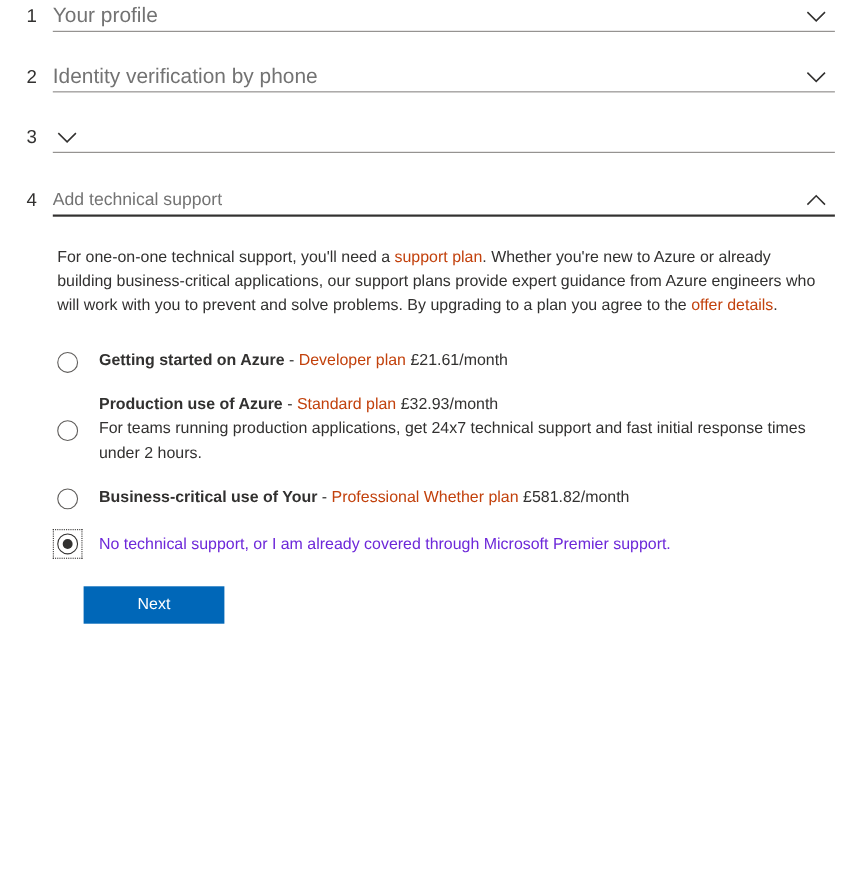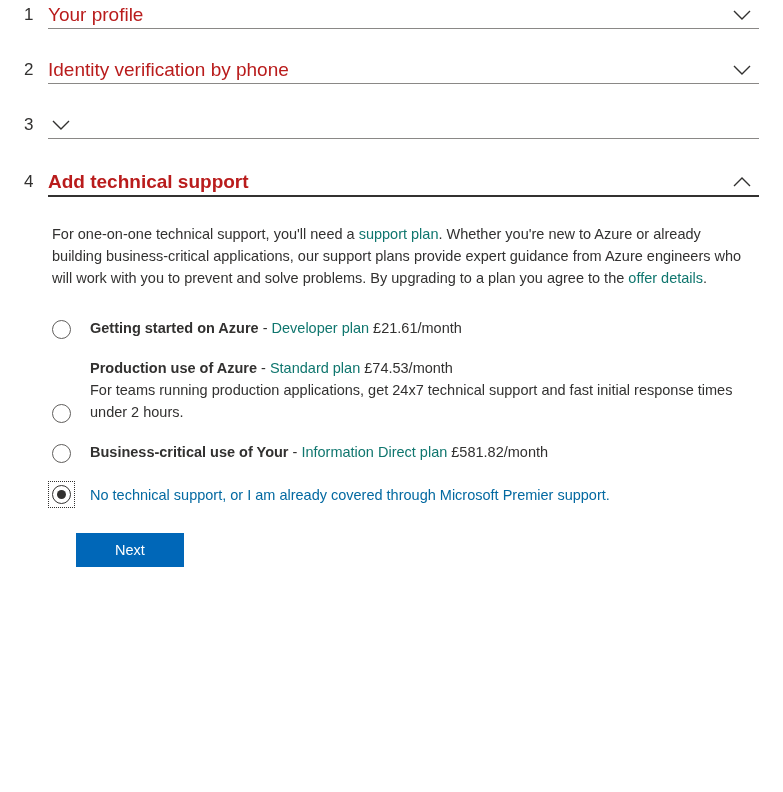--- a/index.html
+++ b/index.html
@@ -36,26 +36,26 @@
   .sec-num {
     width: 24px;
     flex: 0 0 24px;
     font-size: 17px;
     color: #323130;
     text-align: left;
   }
   .sec-title {
     flex: 1 1 auto;
     font-size: 19px;
-    color: #b91c1c;
+    color: #737373;
     line-height: 22px;
   }
   .sec-title.active {
-    font-weight: bold;
-    font-size: 19px;
+    font-weight: normal;
+    font-size: 16px;
   }
   .chev {
     flex: 0 0 auto;
     width: 26px;
     height: 26px;
     position: relative;
   }
   .chev svg {
     display: block;
   }
@@ -76,30 +76,30 @@
 
   
   .body-copy {
     margin: 26px 0 0 28px;
     width: 694px;
     font-size: 14.5px;
     line-height: 22px;
     color: #323130;
   }
   a.link {
-    color: #0f766e;
+    color: #c2410c;
     text-decoration: none;
   }
 
   .options {
     margin: 28px 0 0 28px;
   }
   .option {
     display: flex;
-    align-items: flex-end;
+    align-items: center;
     margin-bottom: 18px;
   }
   .radio {
     flex: 0 0 auto;
     width: 19px;
     height: 19px;
     border: 1px solid #605e5c;
     border-radius: 50%;
     background: #ffffff;
     margin: 2px 0 0 0;
@@ -150,27 +150,27 @@
     width: 9px;
     height: 9px;
     margin-left: -4.5px;
     margin-top: -4.5px;
     border-radius: 50%;
     background: #323130;
   }
   .last-label {
     margin-left: 15px;
     font-size: 14.5px;
-    color: #0369a1;
+    color: #6d28d9;
     line-height: 22px;
   }
 
   .next-btn {
     margin: 25px 0 0 52px;
-    width: 108px;
+    width: 128px;
     height: 34px;
     background: #0067b8;
     color: #ffffff;
     border: none;
     font-size: 14.5px;
     font-family: "Liberation Sans", sans-serif;
     cursor: pointer;
     padding: 0;
   }
 </style>
@@ -242,29 +242,29 @@
       <div class="option">
         <div class="radio"></div>
         <div class="opt-text">
           <span class="opt-title">Getting started on Azure</span><span> - </span><a class="link" href="#">Developer plan</a><span> £21.61/month</span>
         </div>
       </div>
 
       <div class="option">
         <div class="radio"></div>
         <div class="opt-text">
-          <span class="opt-title">Production use of Azure</span><span> - </span><a class="link" href="#">Standard plan</a><span> £74.53/month</span>
+          <span class="opt-title">Production use of Azure</span><span> - </span><a class="link" href="#">Standard plan</a><span> £32.93/month</span>
           <span class="opt-desc">For teams running production applications, get 24x7 technical support and fast initial response times under 2 hours.</span>
         </div>
       </div>
 
       <div class="option">
         <div class="radio"></div>
         <div class="opt-text">
-          <span class="opt-title">Business-critical use of Your</span><span> - </span><a class="link" href="#">Information Direct plan</a><span> £581.82/month</span>
+          <span class="opt-title">Business-critical use of Your</span><span> - </span><a class="link" href="#">Professional Whether plan</a><span> £581.82/month</span>
         </div>
       </div>
 
       <div class="option last">
         <div class="radio-wrap">
           <div class="radio checked"></div>
         </div>
         <div class="last-label">No technical support, or I am already covered through Microsoft Premier support.</div>
       </div>
 

